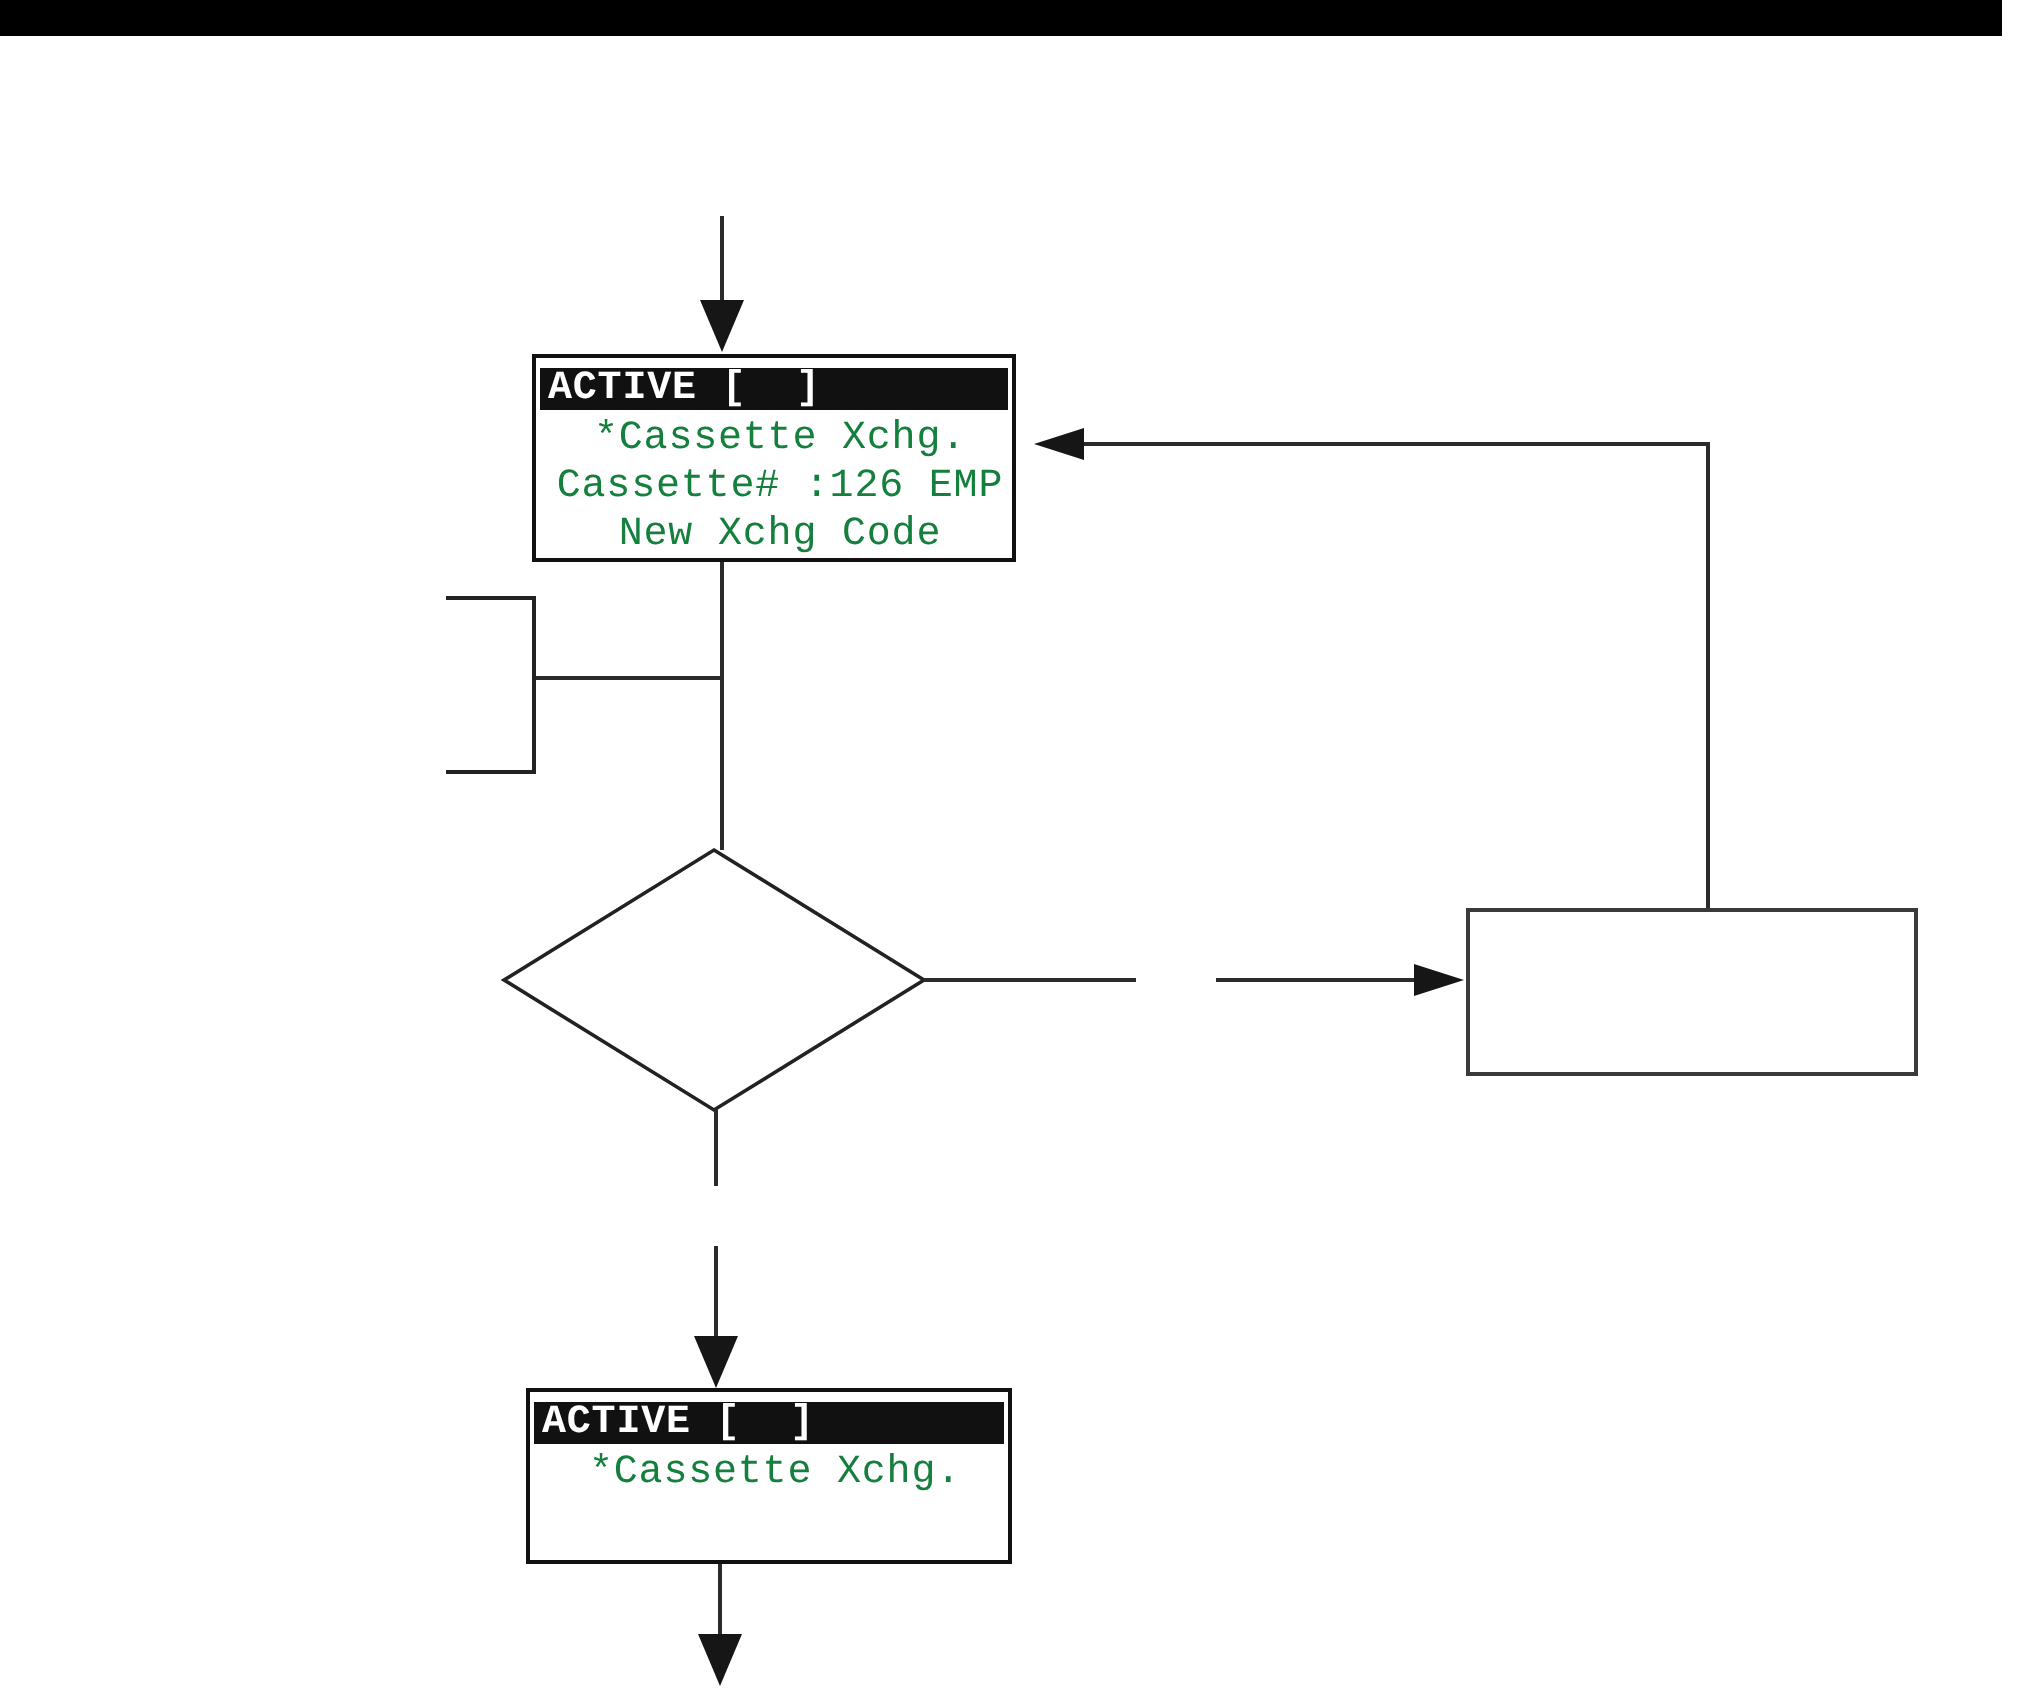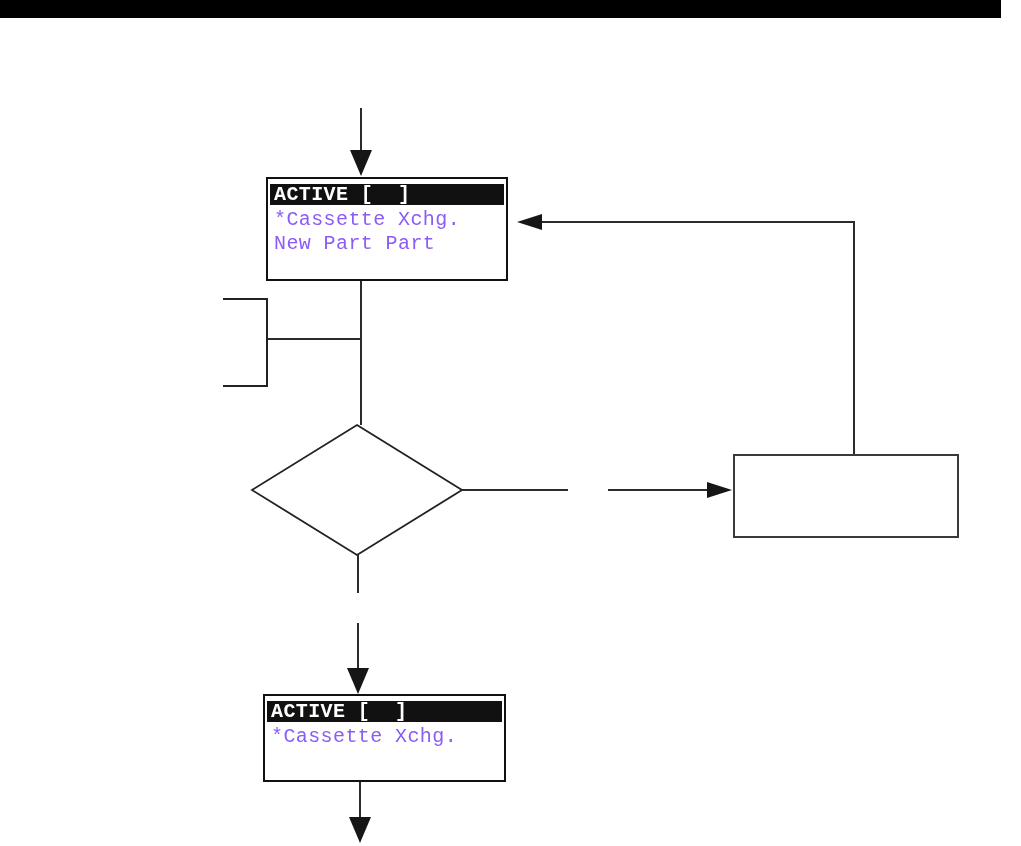--- a/index.html
+++ b/index.html
@@ -34,26 +34,27 @@
     color:#ffffff;
     font-weight:bold;
     font-size:20px;
     line-height:21px;
     letter-spacing:0.4px;
     padding-left:4px;
     white-space:pre;
   }
   .screen-body{margin-top:3px;}
   .screen-line{
-    color:#8b5cf6;
+    color:#15803d;
     font-size:20px;
     line-height:24px;
     letter-spacing:0.4px;
     padding-left:6px;
     white-space:pre;
+    text-align:center;
   }
   
   .plain-box{
     background:#ffffff;
     border:2px solid #3a3a3a;
     box-sizing:border-box;
   }
   
   .open-box{
     background:#ffffff;
@@ -72,21 +73,22 @@
 
   <div class="abs top-bar"></div>
 
   <div class="abs vline" style="left:360px;top:108px;height:42px;"></div>
   <div class="abs arr arr-down" style="left:350px;top:150px;"></div>
 
   <div class="abs screen-box" style="left:266px;top:177px;width:242px;height:104px;">
     <div class="screen-header">ACTIVE [  ]</div>
     <div class="screen-body">
       <div class="screen-line">*Cassette Xchg.</div>
-      <div class="screen-line">New Part Part</div>
+      <div class="screen-line">Cassette# :126 EMP</div>
+      <div class="screen-line">New Xchg Code</div>
     </div>
   </div>
 
   <div class="abs open-box" style="left:223px;top:298px;width:45px;height:89px;">
     <span></span>
   </div>
   <div class="abs hline" style="left:268px;top:338px;width:93px;"></div>
 
   <div class="abs vline" style="left:360px;top:281px;height:144px;"></div>
 

